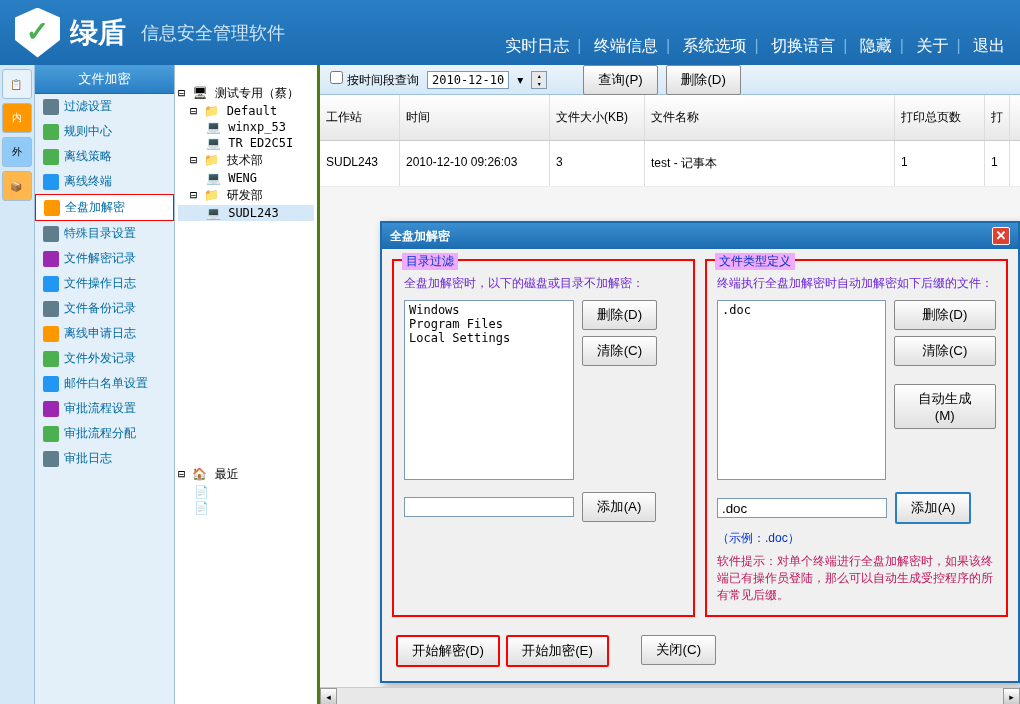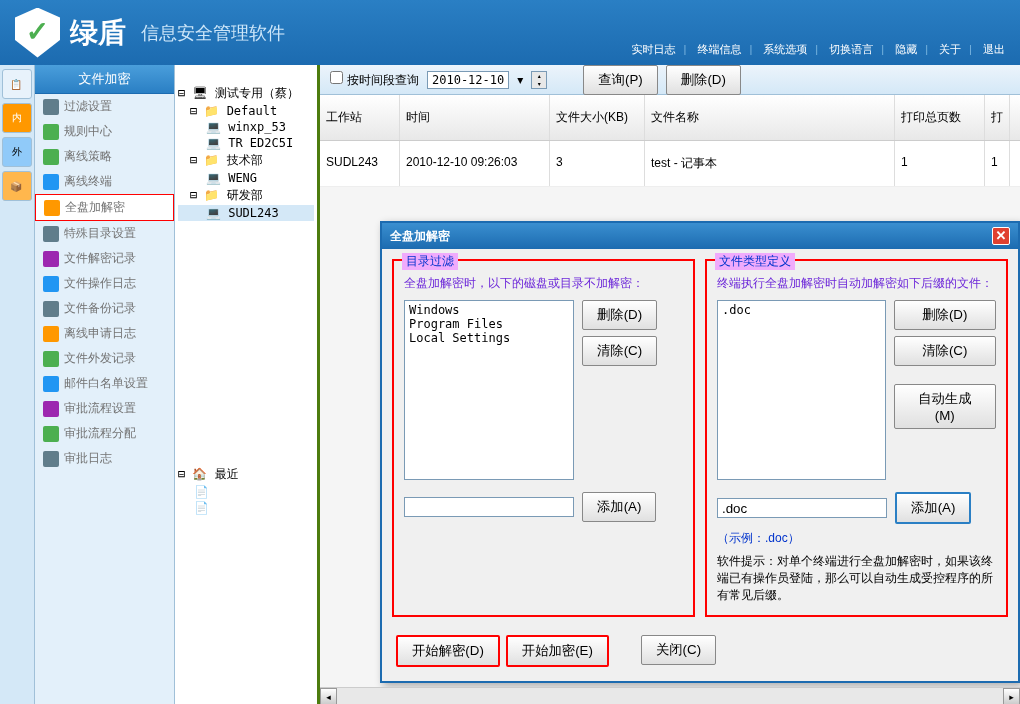--- a/index.html
+++ b/index.html
@@ -3,35 +3,35 @@
 <meta charset="utf-8">
 <style>
 * { box-sizing: border-box; margin: 0; padding: 0; }
 body { font-family: "SimSun", "宋体", Arial, sans-serif; font-size: 12px; background: #fff; overflow: hidden; width: 1020px; height: 704px; }
 
 .header { height: 65px; background: linear-gradient(to bottom, #2a7fc4, #1c6bb0); color: #fff; display: flex; align-items: center; padding: 0 15px; position: relative; }
 .logo-shield { width: 45px; height: 50px; background: #fff; clip-path: polygon(50% 0%, 100% 20%, 100% 65%, 50% 100%, 0% 65%, 0% 20%); position: relative; margin-right: 10px; }
 .logo-shield::after { content: "✓"; position: absolute; top: 50%; left: 50%; transform: translate(-50%, -55%); color: #4caf50; font-size: 28px; font-weight: bold; }
 .logo-text { font-size: 28px; font-weight: bold; margin-right: 15px; }
 .logo-sub { font-size: 18px; color: #cde6f9; }
-.top-menu { position: absolute; right: 15px; bottom: 8px; font-size: 11px; color: #fff; }
+.top-menu { position: absolute; right: 15px; bottom: 8px; font-size: 16px; color: #fff; }
 .top-menu span { cursor: pointer; }
 .top-menu .sep { margin: 0 8px; color: #7ab5e0; }
 
 .main-area { display: flex; height: 639px; }
 
 .vert-tabs { width: 35px; background: #d4e8f7; border-right: 1px solid #a0c0d8; display: flex; flex-direction: column; align-items: center; padding-top: 2px; }
 .vert-tab { width: 30px; height: 30px; margin: 2px 0; border: 1px solid #a0c0d8; background: #e8f2fb; border-radius: 3px; display: flex; align-items: center; justify-content: center; cursor: pointer; font-size: 10px; }
 .vert-tab.orange { background: #ff9800; color: #fff; }
 .vert-tab.blue { background: #90caf9; }
 .vert-tab.boxes { background: #ffb74d; }
 
 .sidebar { width: 140px; background: #e3f0fa; border-right: 1px solid #a0c0d8; }
 .sidebar-header { background: linear-gradient(to bottom, #4a9edb, #2a7fc4); color: #fff; text-align: center; padding: 5px; border-bottom: 1px solid #1c6bb0; font-size: 13px; }
-.sidebar-item { display: flex; align-items: center; padding: 4px 8px; cursor: pointer; color: #737373; }
+.sidebar-item { display: flex; align-items: center; padding: 4px 8px; cursor: pointer; color: #0369a1; }
 .sidebar-item.selected { background: #fff; border: 1px solid red; }
 .sb-icon { width: 16px; height: 16px; margin-right: 5px; display: inline-block; background: #888; border-radius: 2px; }
 .sb-icon.i1 { background: #607d8b; }
 .sb-icon.i2 { background: #4caf50; }
 .sb-icon.i3 { background: #2196f3; }
 .sb-icon.i4 { background: #ff9800; }
 .sb-icon.i5 { background: #9c27b0; }
 .sb-icon.i6 { background: #f44336; }
 
 .content { flex: 1; display: flex; position: relative; background: #fff; }
@@ -59,21 +59,21 @@
 .close-btn { width: 18px; height: 18px; background: #e04030; color: #fff; text-align: center; line-height: 16px; border: 1px solid #fff; border-radius: 2px; cursor: pointer; font-size: 13px; font-weight: bold; }
 .dialog-body { padding: 10px; display: flex; gap: 10px; }
 .fieldset { border: 2px solid red; padding: 8px 10px 12px 10px; flex: 1; position: relative; background: #f0f0f0; }
 .legend { position: absolute; top: -8px; left: 8px; background: #f0abfc; padding: 0 4px; color: #0033cc; font-size: 12px; }
 .hint { color: #6d28d9; margin: 6px 0 8px 0; font-size: 12px; }
 .listbox { width: 170px; height: 180px; background: #fff; border: 1px solid #7a9ab5; padding: 2px 4px; font-family: "SimSun", monospace; font-size: 12px; overflow: auto; }
 .list-row { display: flex; align-items: flex-start; gap: 8px; }
 .btn-col { display: flex; flex-direction: column; gap: 6px; }
 .textinput { width: 170px; background: #fff; border: 1px solid #7a9ab5; padding: 2px 4px; height: 20px; }
 .example { color: #0033cc; margin-top: 6px; }
-.tip-text { color: #000000; font-size: 12px; margin-top: 6px; line-height: 1.4; max-width: 290px; }
+.tip-text { color: #be185d; font-size: 12px; margin-top: 6px; line-height: 1.4; max-width: 290px; }
 .dialog-footer { padding: 8px 14px 14px 14px; display: flex; gap: 6px; align-items: flex-start; }
 .scrollbar-track { position: absolute; bottom: 0; left: 0; right: 0; height: 17px; background: #e8e8e8; border-top: 1px solid #ccc; }
 .scrollbar-btn { width: 17px; height: 17px; background: linear-gradient(to bottom,#fff,#ccc); border: 1px solid #999; display:inline-flex; align-items:center; justify-content:center; font-size:9px; }
 </style>
 </head>
 <body>
 
 <div class="header">
   <div class="logo-shield"></div>
   <div class="logo-text">绿盾</div>

